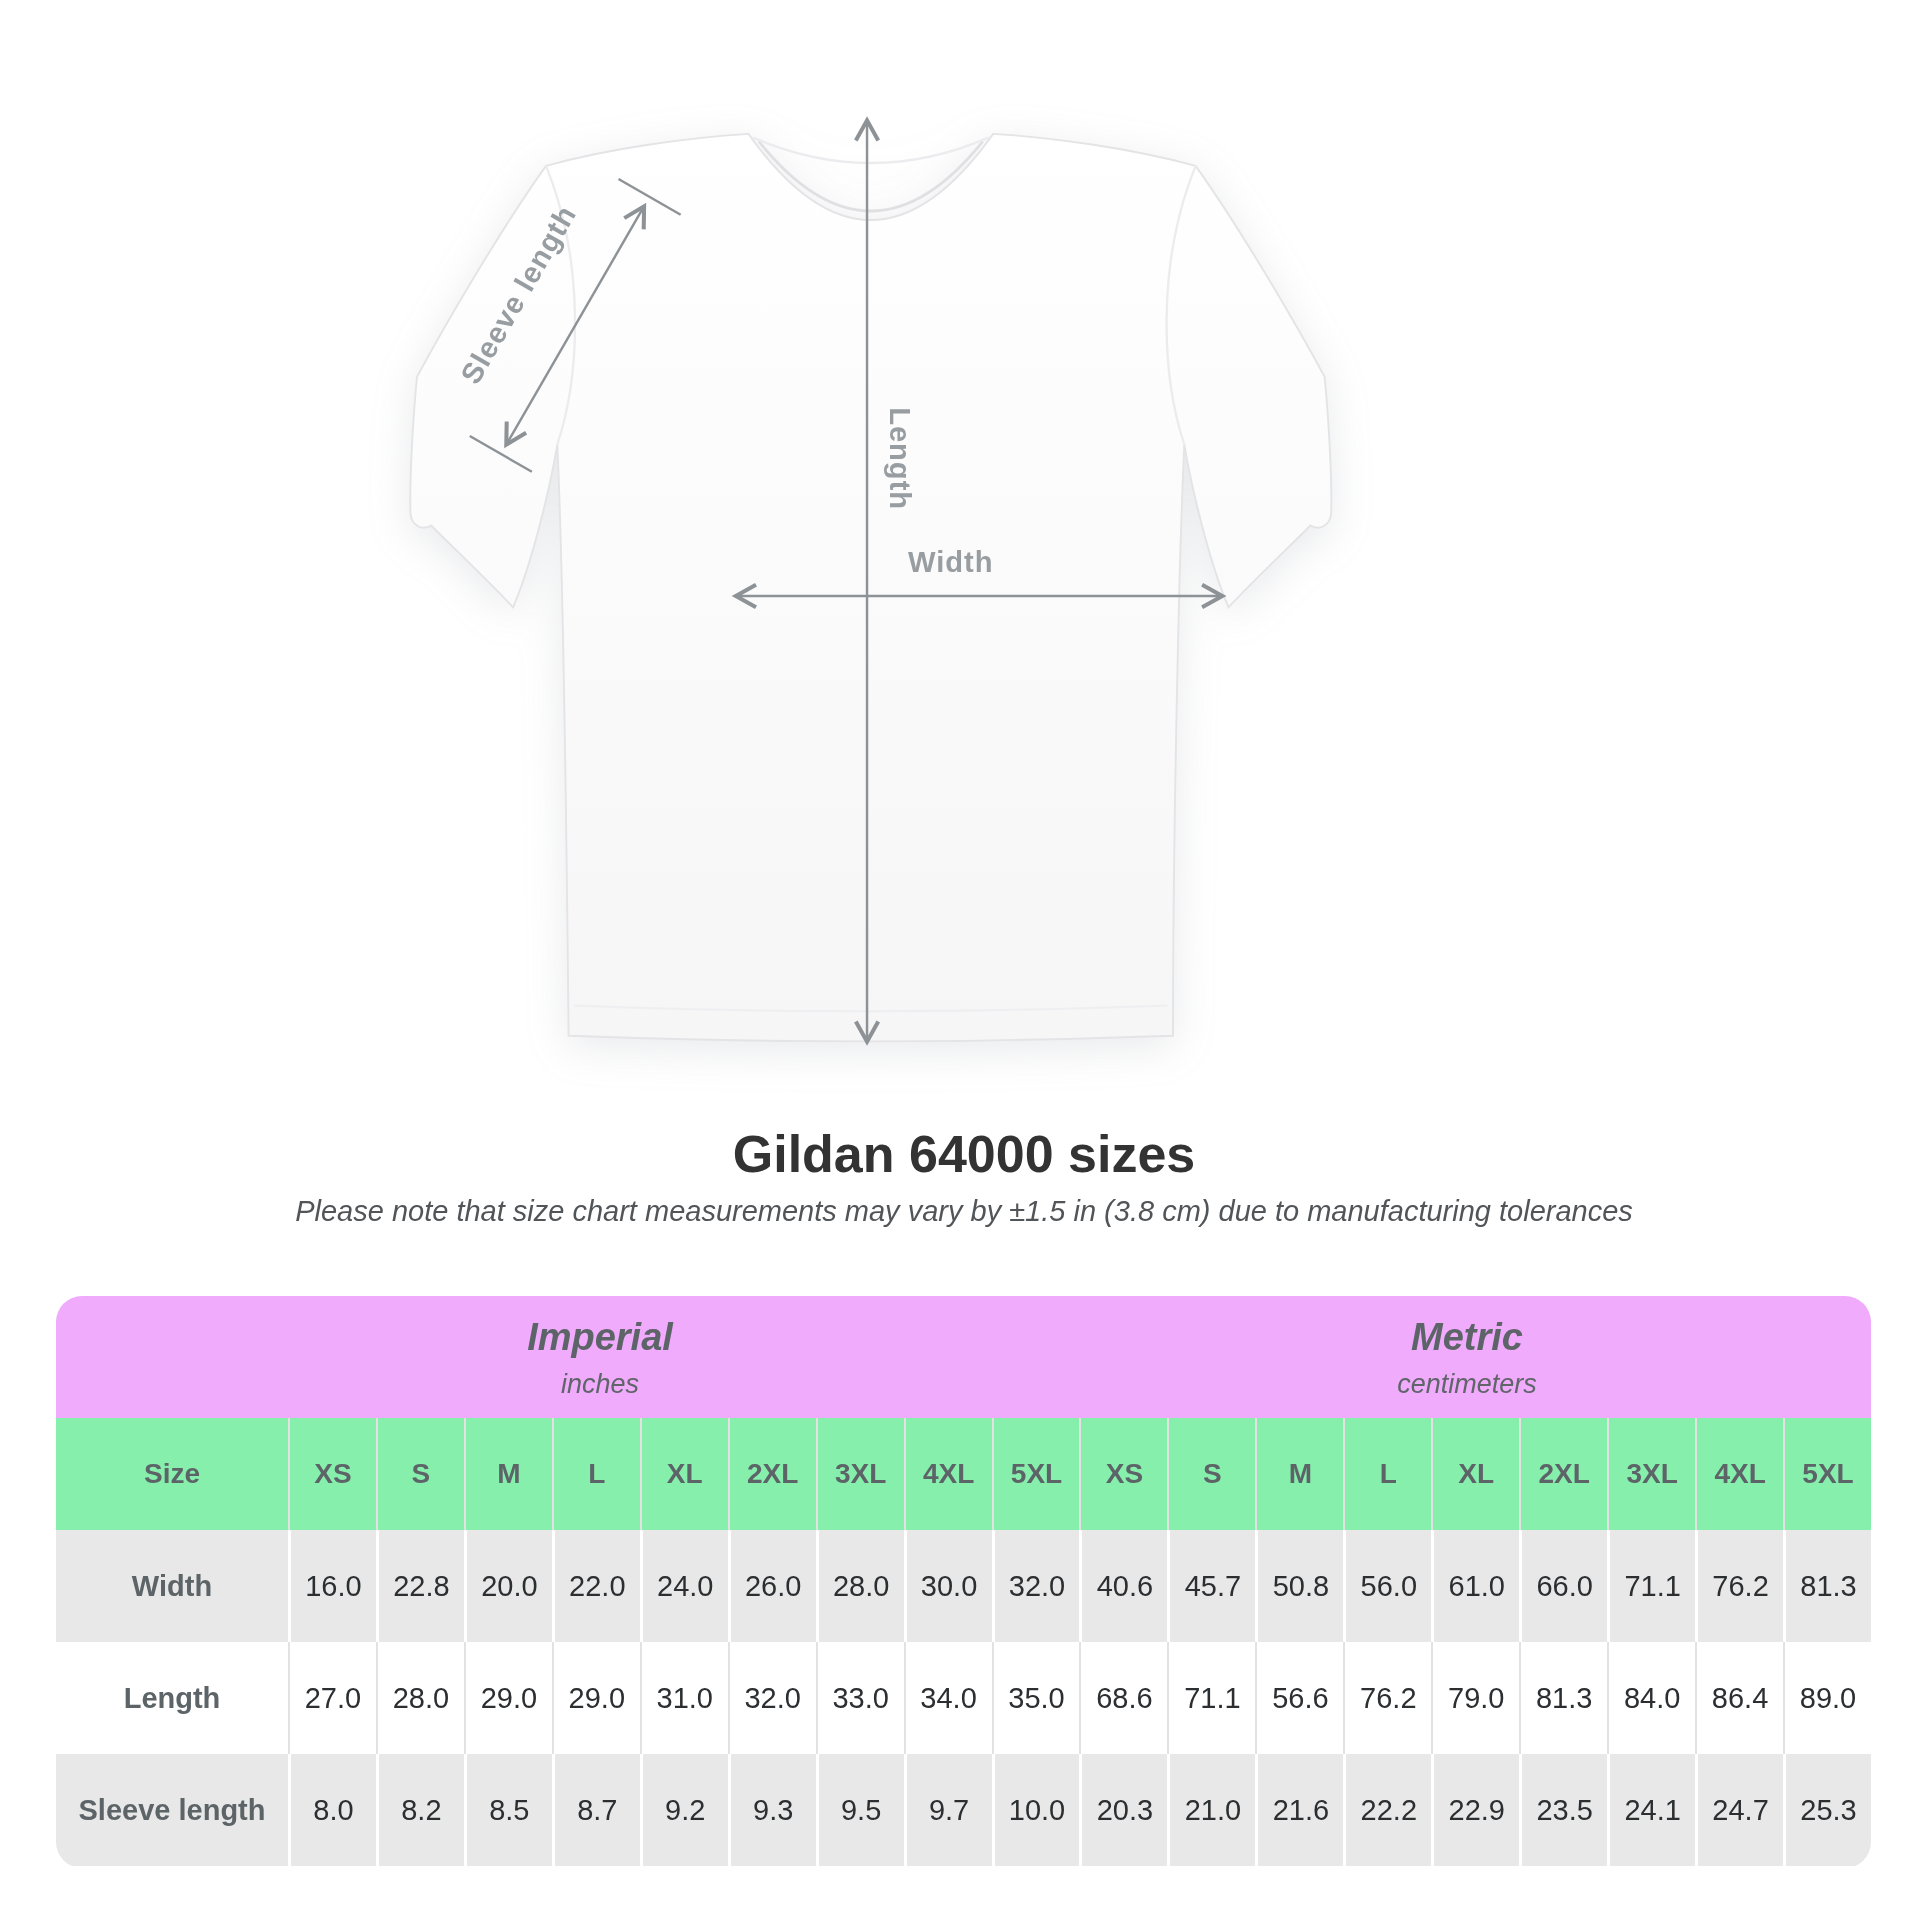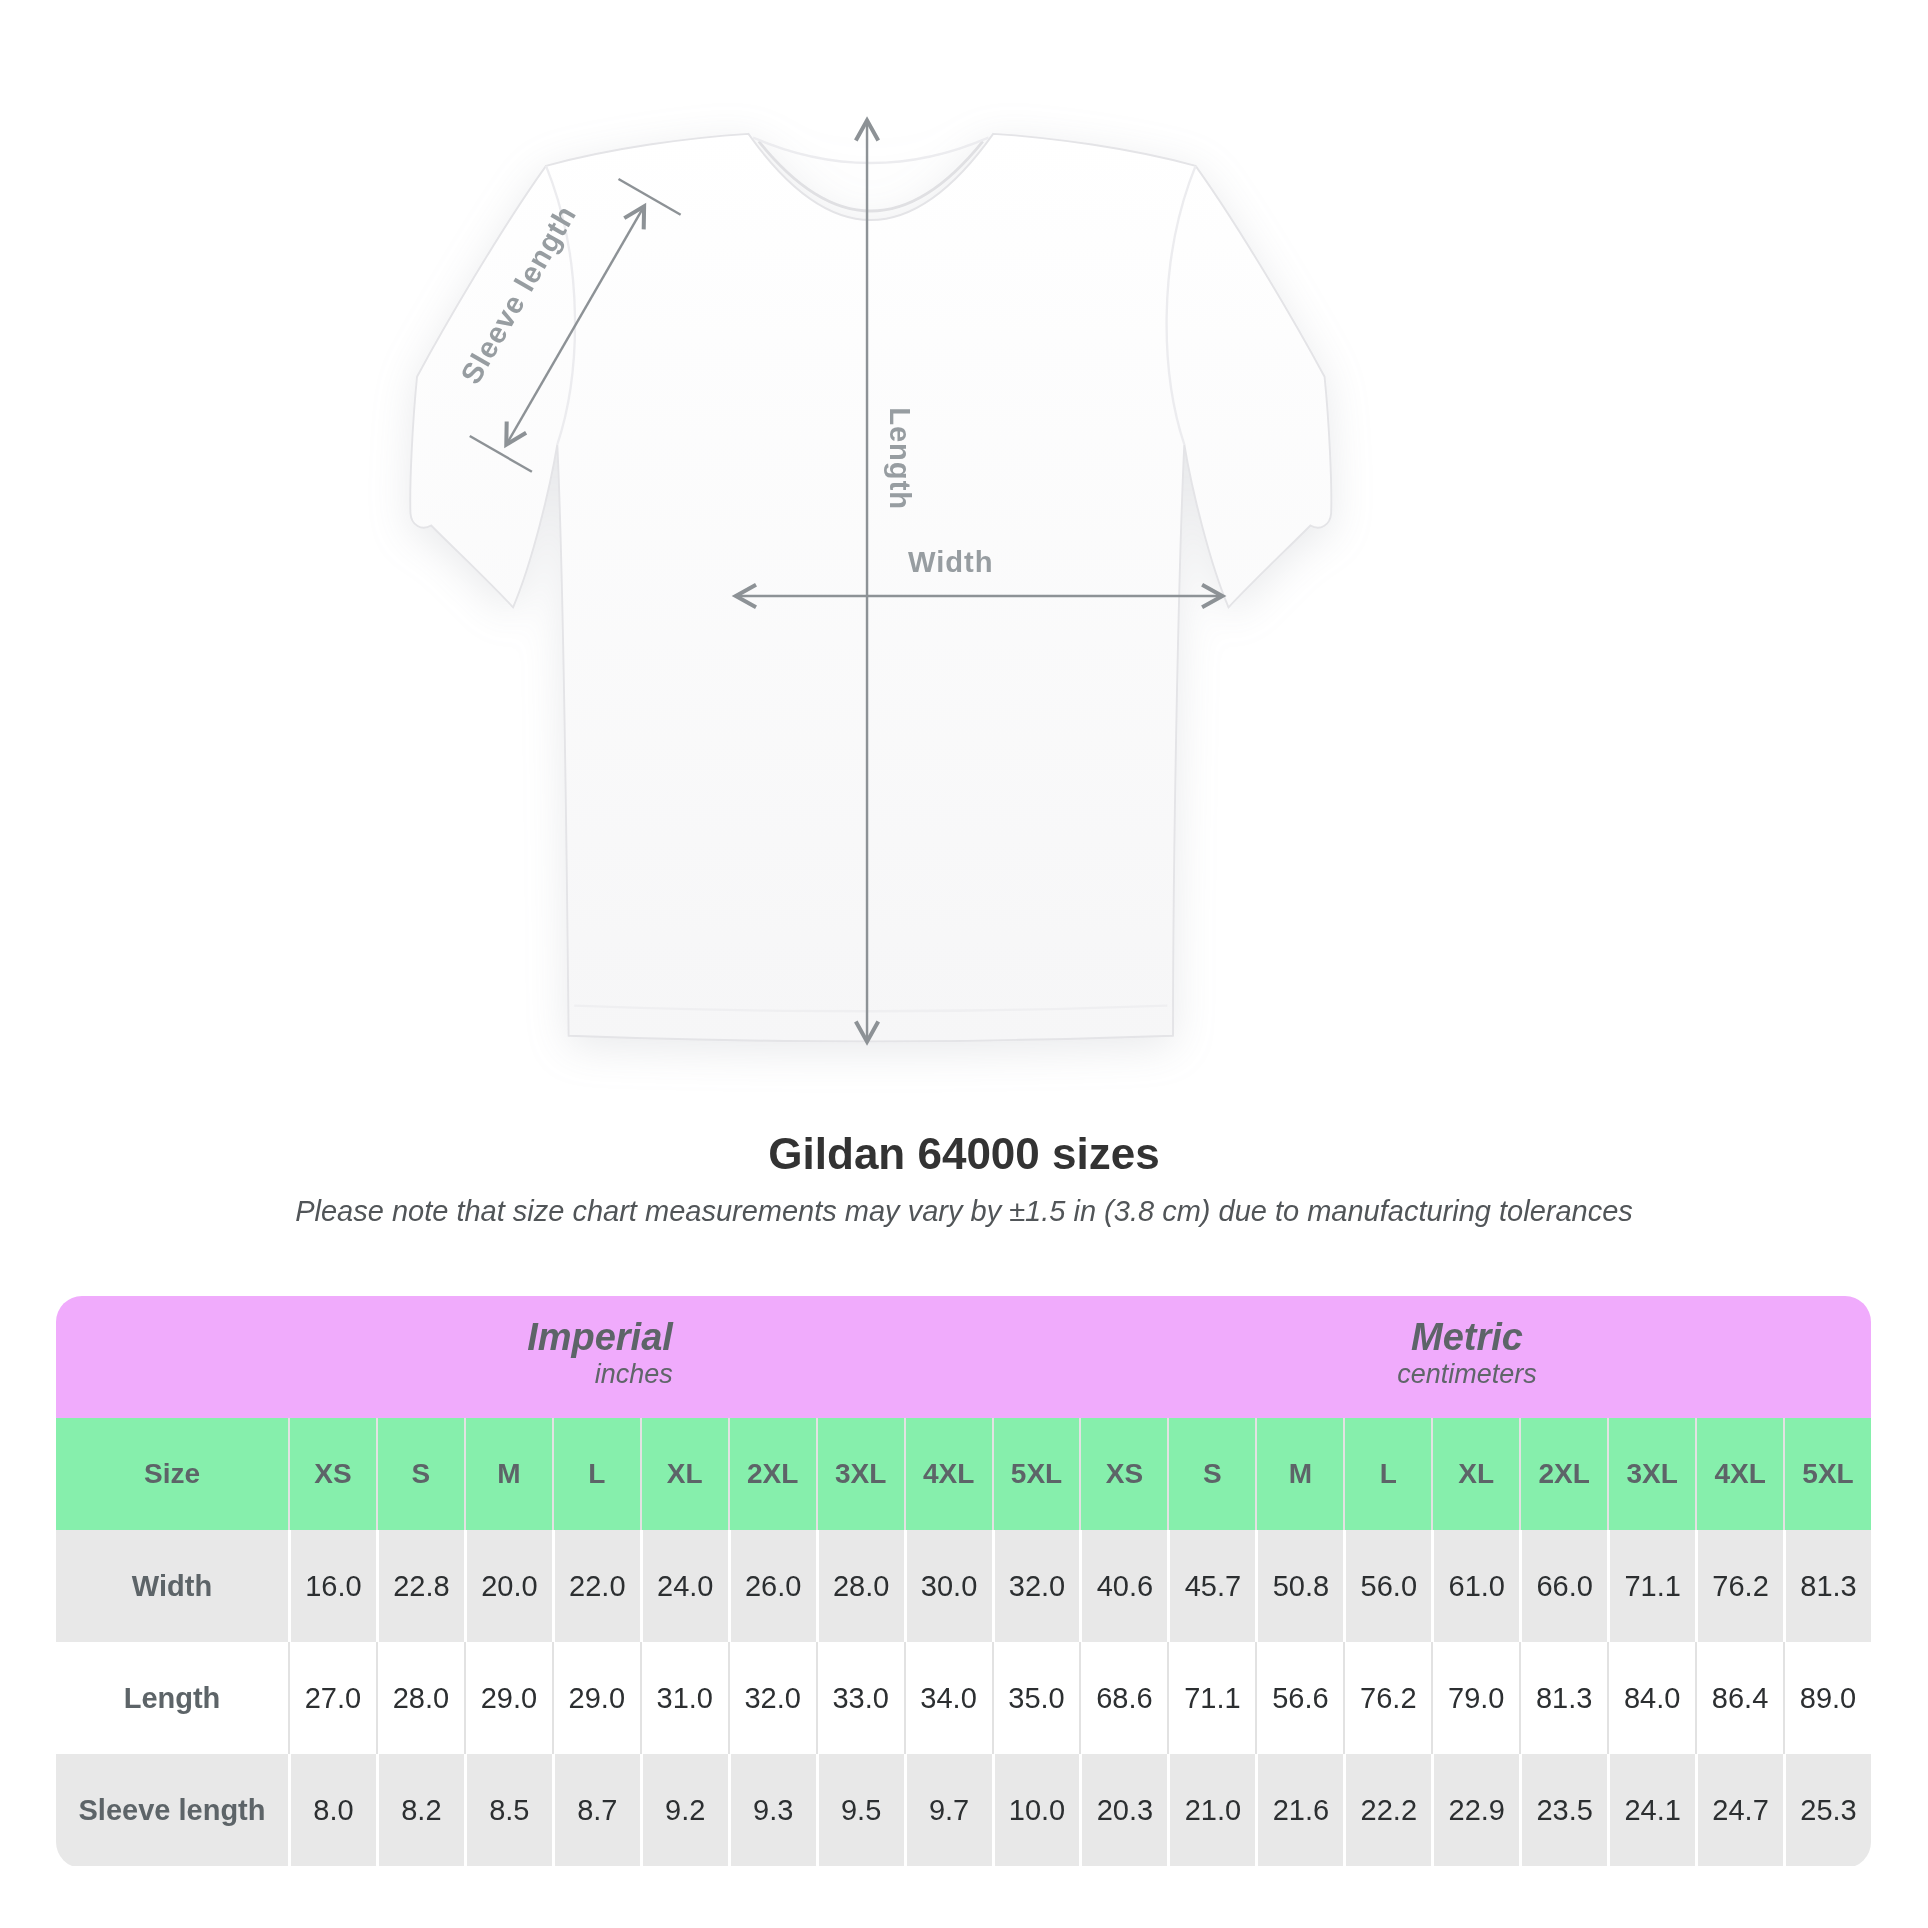--- a/index.html
+++ b/index.html
@@ -8,37 +8,37 @@
     font-family:"Liberation Sans",sans-serif;
   }
   
   .figure{position:absolute;top:0;left:0;}
   .shirt{filter:drop-shadow(0 10px 22px rgba(120,125,135,.16));}
   .meas{stroke:#8d9296;stroke-width:2.6;fill:none;}
   .meas-label{fill:#979da1;font-weight:bold;font-size:31px;letter-spacing:1px;}
   
   .title{
     position:absolute;top:1126px;left:0;width:100%;text-align:center;
-    font-size:44px;line-height:56px;font-weight:bold;color:#333333;
+    font-size:52px;line-height:56px;font-weight:bold;color:#333333;
   }
   .subtitle{
     position:absolute;top:1192px;left:0;width:100%;text-align:center;
     font-size:29px;line-height:38px;font-style:italic;color:#515558;
   }
   
   .size-table{
     position:absolute;top:1296px;left:56px;width:1815px;height:572px;
     border-radius:26px;overflow:hidden;background:#ffffff;
   }
   .band{position:relative;height:122px;background:#f0abfc;}
   .group{position:absolute;top:21px;transform:translateX(-50%);text-align:center;}
   .group-imperial{left:544px;}
   .group-metric{left:1411px;}
   .group-name{font-size:38px;line-height:40px;font-weight:bold;font-style:italic;color:#5d6468;}
-  .group-unit{font-size:27px;line-height:30px;font-style:italic;color:#5f6569;margin-top:2px;text-align:right;}
+  .group-unit{font-size:27px;line-height:30px;font-style:italic;color:#5f6569;margin-top:12px;}
   .row{display:grid;grid-template-columns:232px repeat(18,1fr);}
   .row-sizes{height:112px;background:#86efac;}
   .row-data{height:112px;}
   .row-white{background:#ffffff;}
   .row-gray{background:#e8e8e8;}
   .cell{display:flex;align-items:center;justify-content:center;}
   .row-sizes .cell + .cell{border-left:2.8px solid #e2e2e2;}
   .row-white .cell + .cell{border-left:2.8px solid #e2e2e2;}
   .row-gray .cell + .cell{border-left:3.8px solid #ffffff;}
   .hdr{font-size:28px;font-weight:bold;color:#5d6468;}

